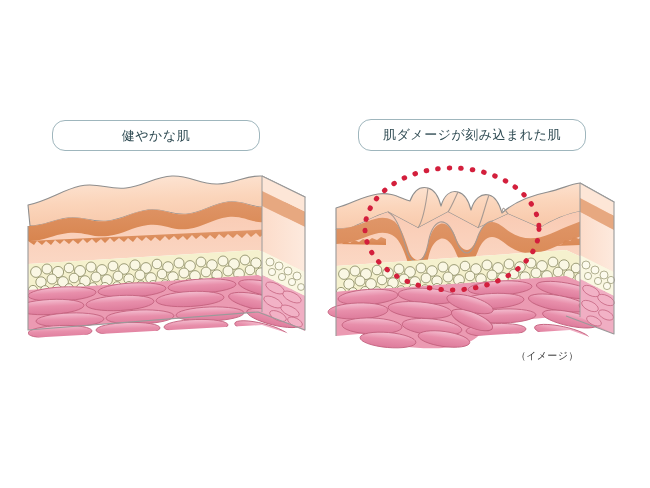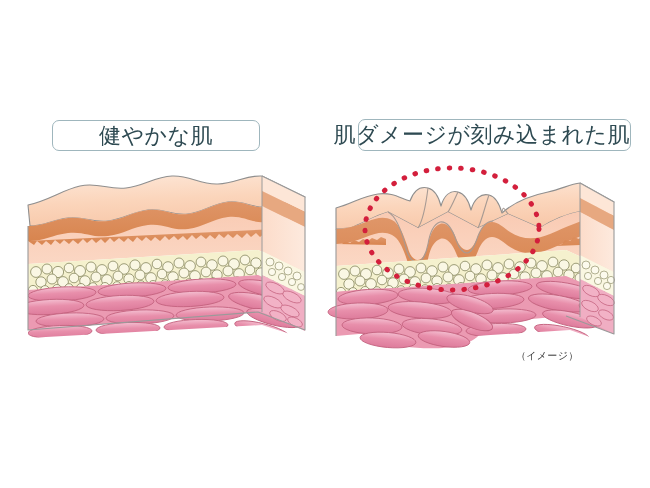--- a/index.html
+++ b/index.html
@@ -17,42 +17,41 @@
   #stage {
     position: relative;
     width: 650px;
     height: 488px;
     background: #ffffff;
   }
   .label-box {
     position: absolute;
     box-sizing: border-box;
     border: 1.4px solid #9fb6bd;
-    border-radius: 7px;
+    border-radius: 13px;
     background: #ffffff;
     display: flex;
     align-items: center;
     justify-content: center;
     color: #2e4a52;
-    font-size: 22px;
+    font-size: 13px;
     letter-spacing: 0.5px;
     white-space: nowrap;
   }
   #label-healthy {
     left: 52px;
     top: 120px;
     width: 208px;
     height: 31px;
   }
   #label-damaged {
     left: 358px;
     top: 119px;
-    width: 273px;
+    width: 228px;
     height: 32px;
-    justify-content: flex-end;
   }
   #caption {
     position: absolute;
     left: 516px;
     top: 349px;
     font-size: 10px;
     color: #3a3a3a;
     white-space: nowrap;
     letter-spacing: 0.3px;
   }

